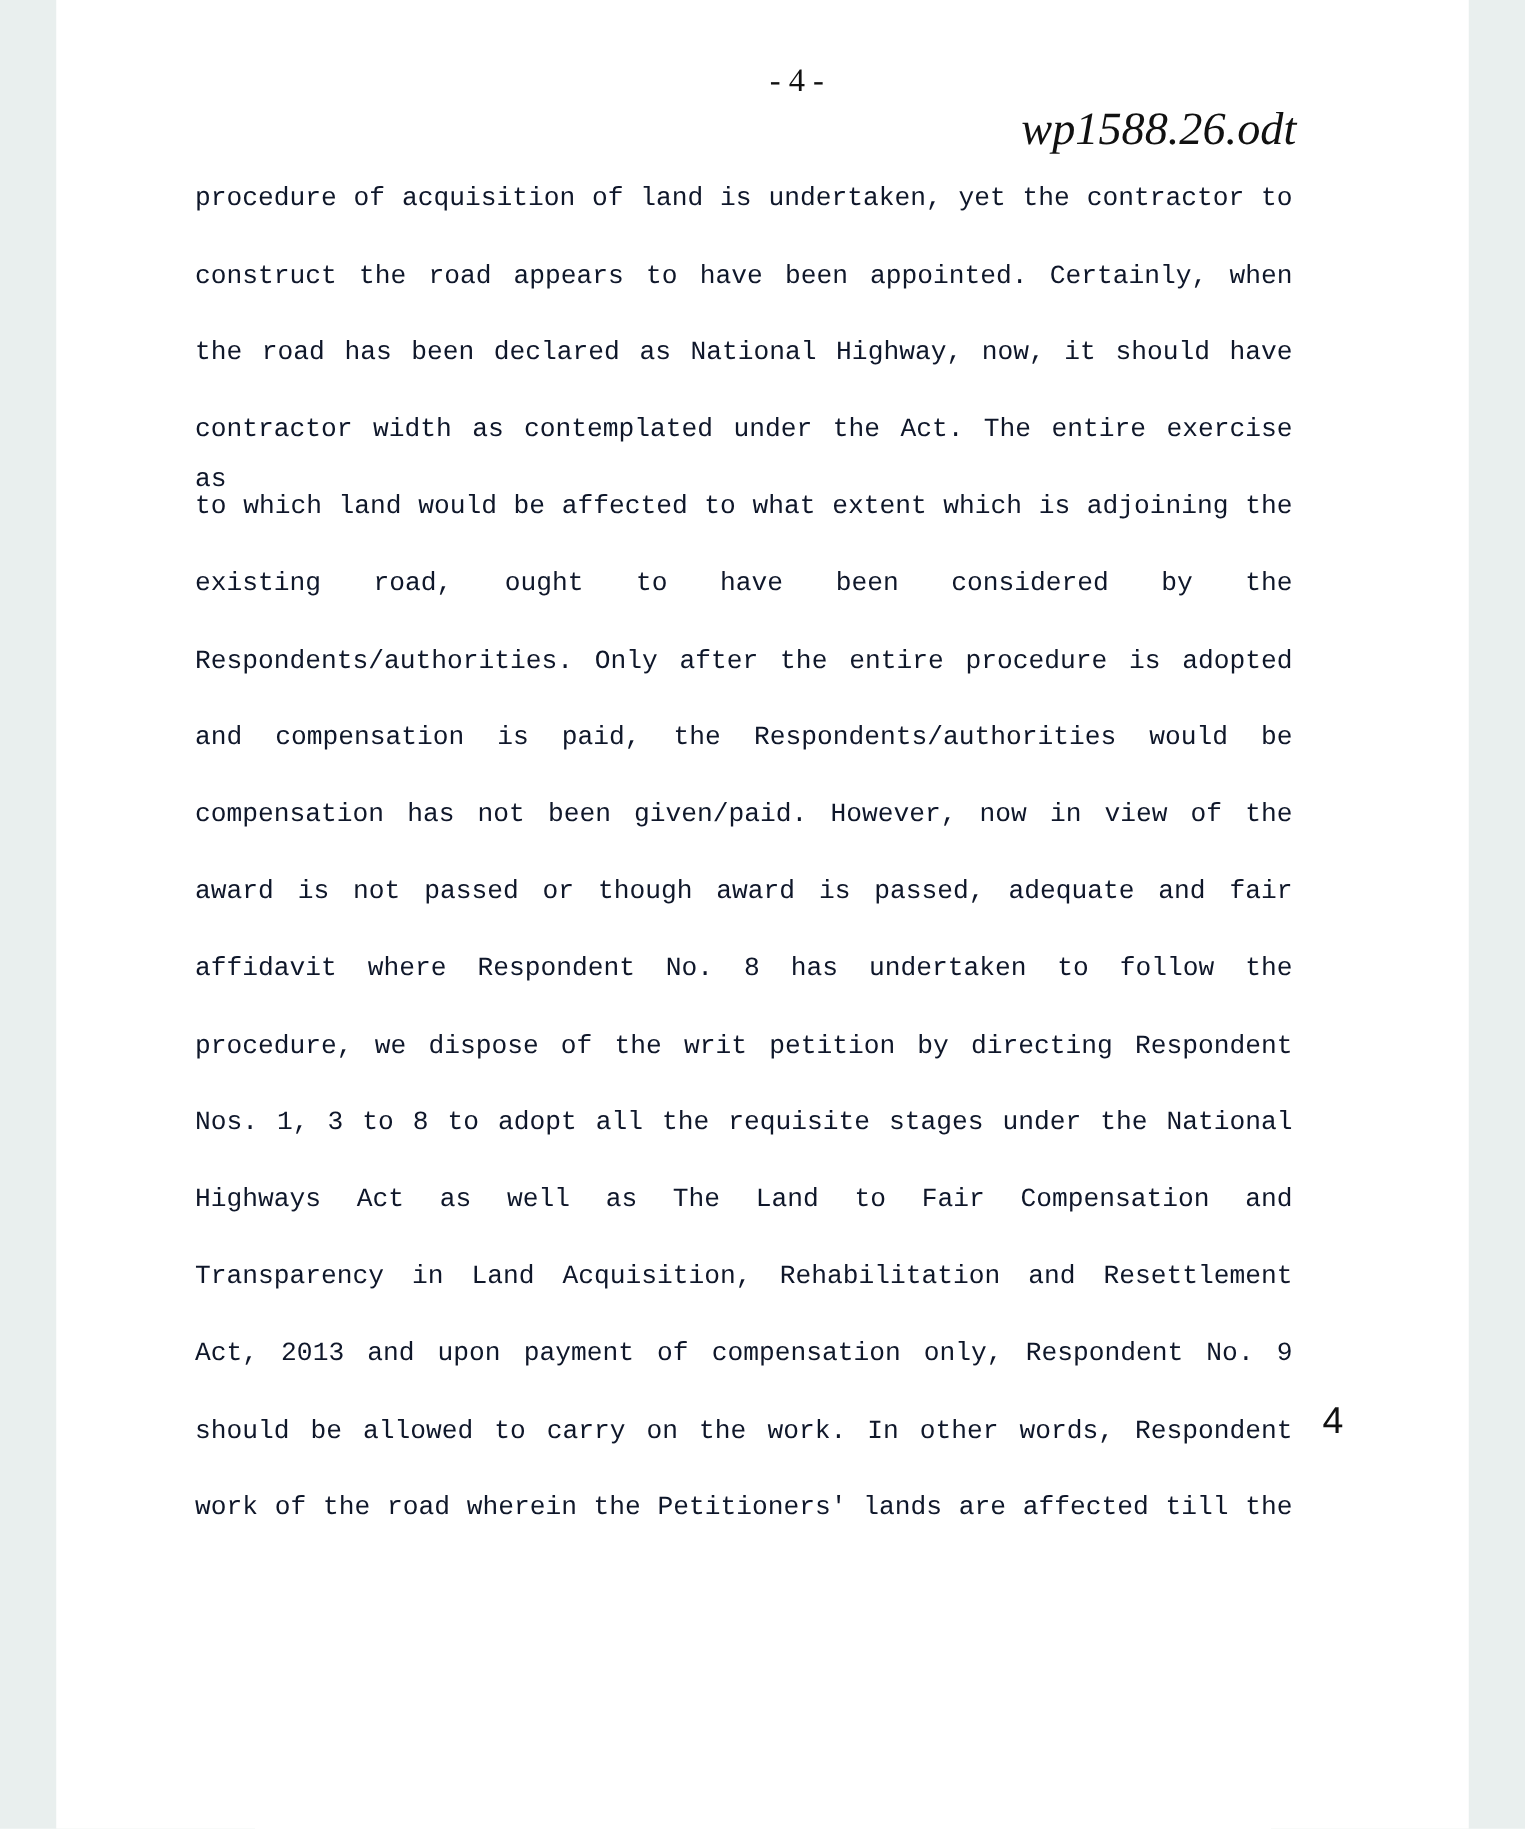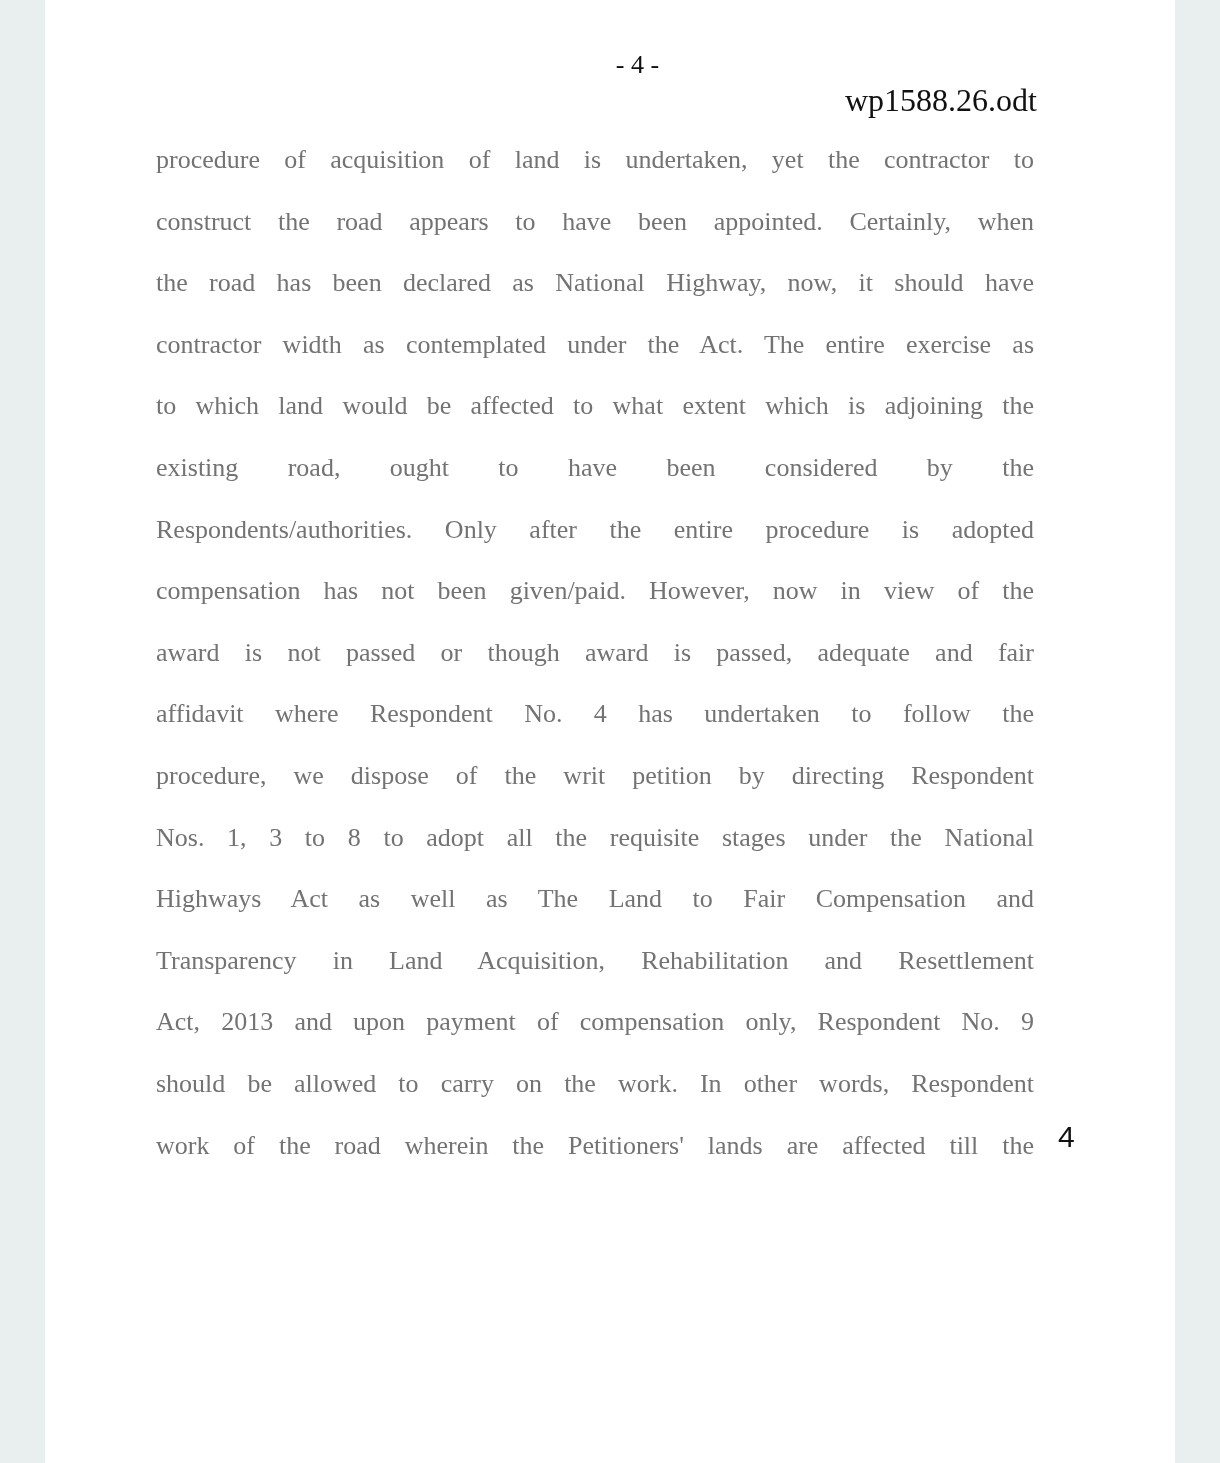--- a/index.html
+++ b/index.html
@@ -11,27 +11,27 @@
   .page {
     position: absolute; left: 45px; top: 0; width: 1130px; height: 1463px;
     background: #ffffff;
   }
   .page-num {
     position: absolute; left: 0; width: 1185px; top: 50px; text-align: center;
     font-family: "Liberation Serif", serif; font-size: 26px; color: #111;
   }
   .file-ref {
     position: absolute; right: 138px; top: 82px;
-    font-family: "Liberation Serif", serif; font-size: 32px; color: #111;
+    font-family: "Liberation Serif", serif; font-size: 37px; color: #111; font-style: italic;
   }
   .body-lines {
     position: absolute; left: 111px; top: 140px; width: 878px;
   }
   .line {
-    font-family: Liberation Serif, serif; font-size: 26px; color: #737373;
+    font-family: Liberation Mono, monospace; font-size: 21px; color: #0f172a;
     height: 61.6px; line-height: 40px;
     text-align: justify; text-align-last: justify;
     white-space: nowrap;
   }
   .line span { display: block; text-align: justify; text-align-last: justify; white-space: normal; }
   .margin-mark {
     position: absolute; left: 1013px; top: 1120px;
     font-family: "Liberation Sans", sans-serif; font-size: 30px; color: #111;
   }
 </style>
@@ -58,27 +58,30 @@
     <div class="line">
         <span>to which land would be affected to what extent which is adjoining the</span>
       </div>
     <div class="line">
         <span>existing road, ought to have been considered by the</span>
       </div>
     <div class="line">
         <span>Respondents/authorities.  Only after the entire procedure is adopted</span>
       </div>
     <div class="line">
+        <span>and compensation is paid, the Respondents/authorities would be</span>
+      </div>
+    <div class="line">
         <span>compensation has not been given/paid.  However, now in view of the</span>
       </div>
     <div class="line">
         <span>award is not passed or though award is passed, adequate and fair</span>
       </div>
     <div class="line">
-        <span>affidavit where Respondent No. 4 has undertaken to follow the</span>
+        <span>affidavit where Respondent No. 8 has undertaken to follow the</span>
       </div>
     <div class="line">
         <span>procedure, we dispose of the writ petition by directing Respondent</span>
       </div>
     <div class="line">
         <span>Nos. 1, 3 to 8 to adopt all the requisite stages under the National</span>
       </div>
     <div class="line">
         <span>Highways Act as well as The Land to Fair Compensation and</span>
       </div>

